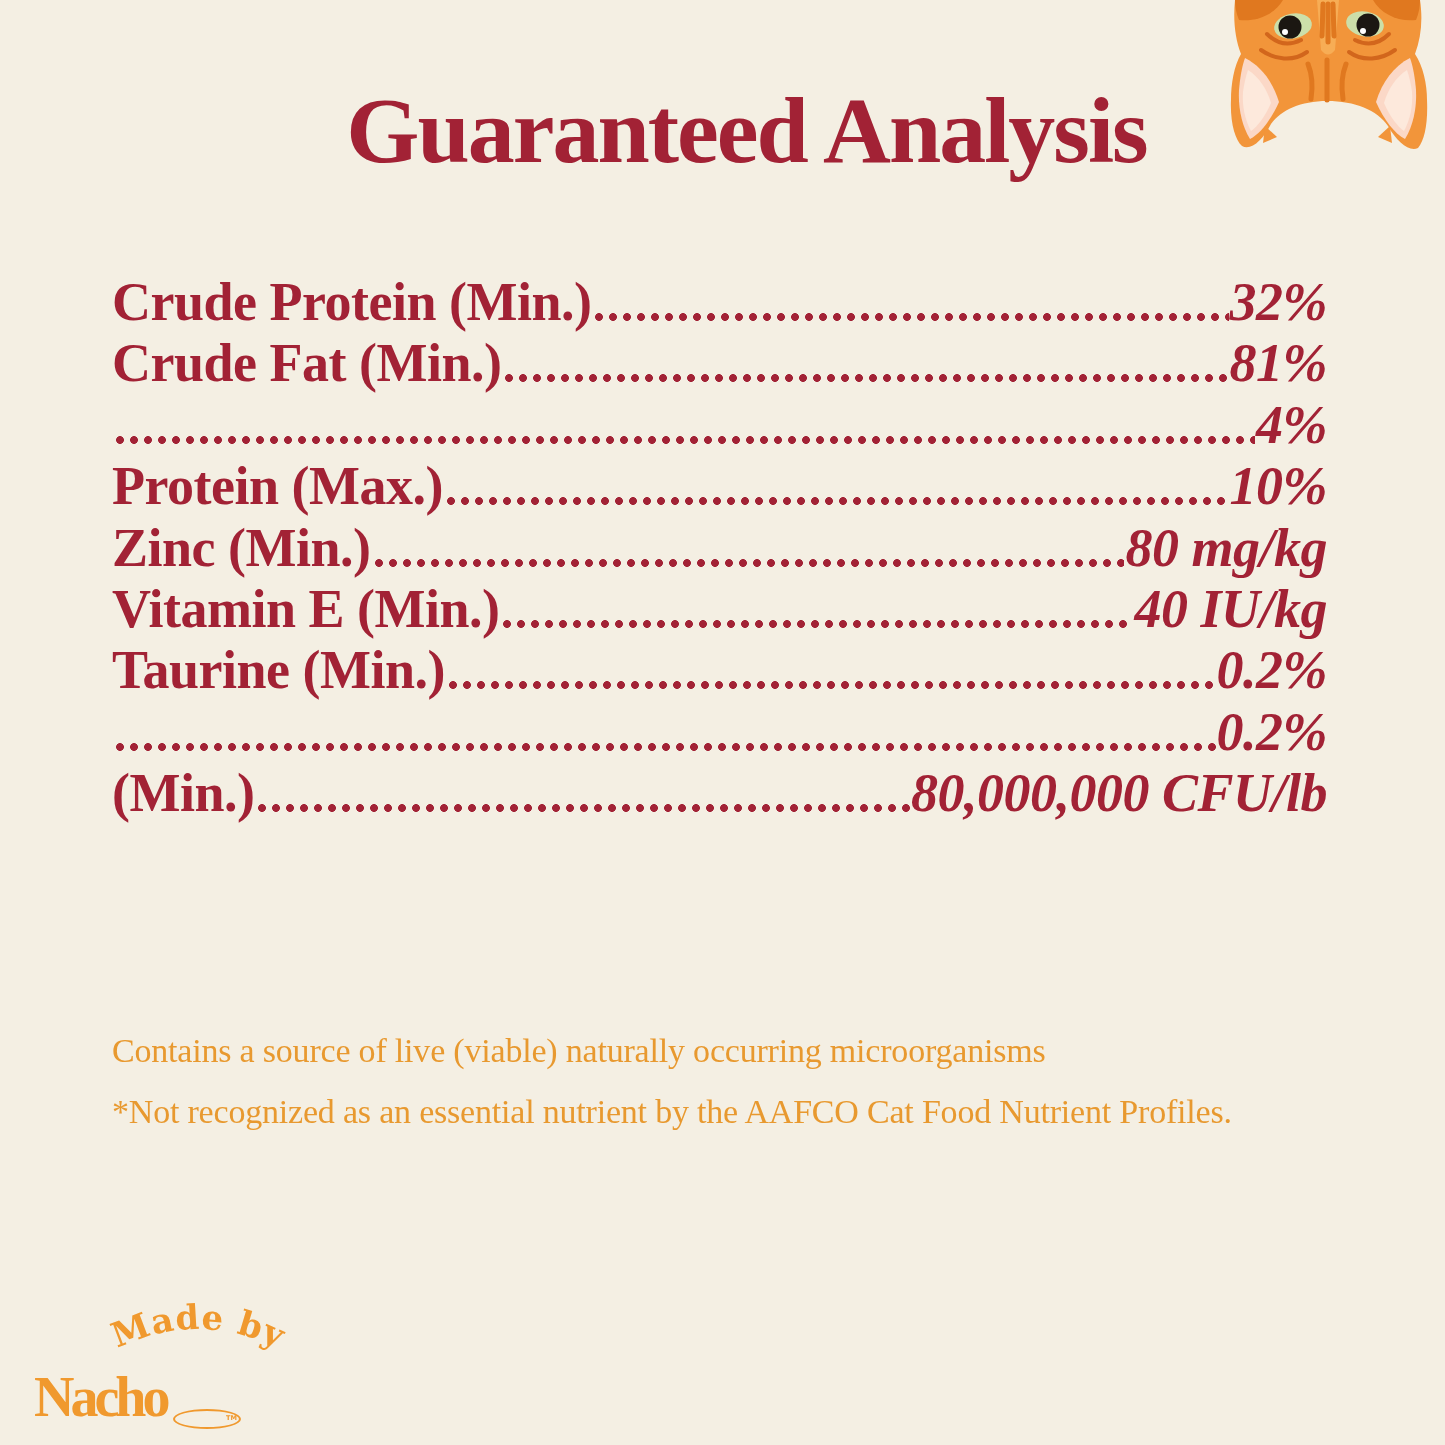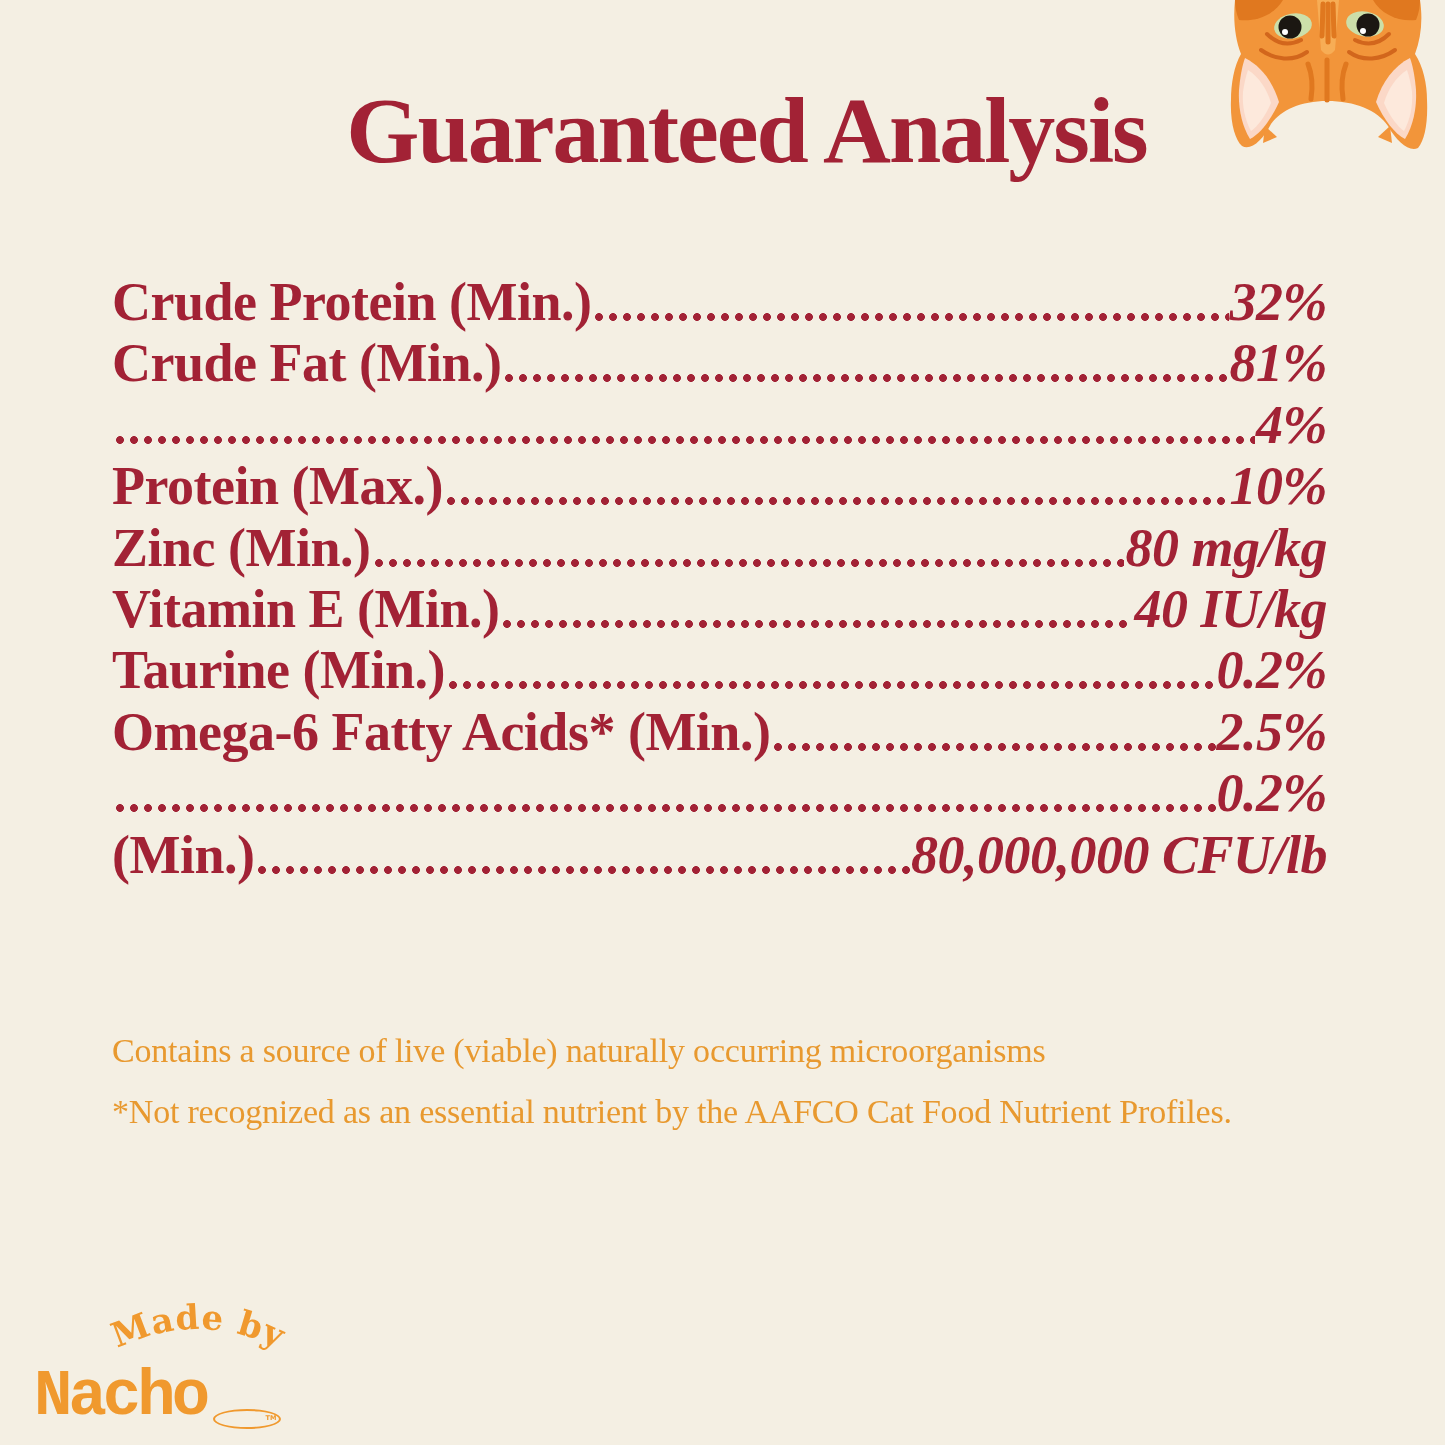--- a/index.html
+++ b/index.html
@@ -58,22 +58,22 @@
   }
   .footnote p{margin:0 0 24px 0;}
   .logo{position:absolute;left:28px;top:1298px;width:340px;}
   .logo .arc{display:block;width:306px;height:66px;margin:0 auto;}
   .logo .arc text{
     font-family:"DejaVu Serif",serif;font-weight:700;font-size:34px;
     letter-spacing:1px;fill:var(--logo-orange);
   }
   .brand-row{display:flex;align-items:flex-end;margin-top:-2px;padding-left:6px;}
   .brand{
-    font-family:Liberation Mono, monospace;font-weight:700;
-    font-size:64px;line-height:70px;letter-spacing:-4px;
+    font-family:Liberation Serif, serif;font-weight:700;
+    font-size:56px;line-height:70px;letter-spacing:-4px;
     color:var(--logo-orange);
   }
   .tm{
     flex:0 0 auto;width:16px;height:16px;margin:0 0 3px 7px;
     border:2px solid var(--logo-orange);border-radius:50%;
     color:var(--logo-orange);
     font:700 6.5px/14px "DejaVu Sans",sans-serif;
     text-align:center;letter-spacing:0;padding-left:48px;
   }
   .cat{position:absolute;top:0;right:14px;width:206px;height:152px;}
@@ -173,25 +173,20 @@
       <span class="lbl">Vitamin E (Min.)</span>
       <span class="leader"></span>
       <span class="val">40 IU/kg</span>
     </div>
     <div class="row">
       <span class="lbl">Taurine (Min.)</span>
       <span class="leader"></span>
       <span class="val">0.2%</span>
     </div>
     <div class="row">
-      <span class="lbl">Omega-6 Fatty Acids* (Min.)</span>
-      <span class="leader"></span>
-      <span class="val">2.5%</span>
-    </div>
-    <div class="row">
       <span class="leader"></span>
       <span class="val">0.2%</span>
     </div>
     <div class="row">
       <span class="lbl">(Min.)</span>
       <span class="leader"></span>
       <span class="val">80,000,000 CFU/lb</span>
     </div>
   </div>
 

